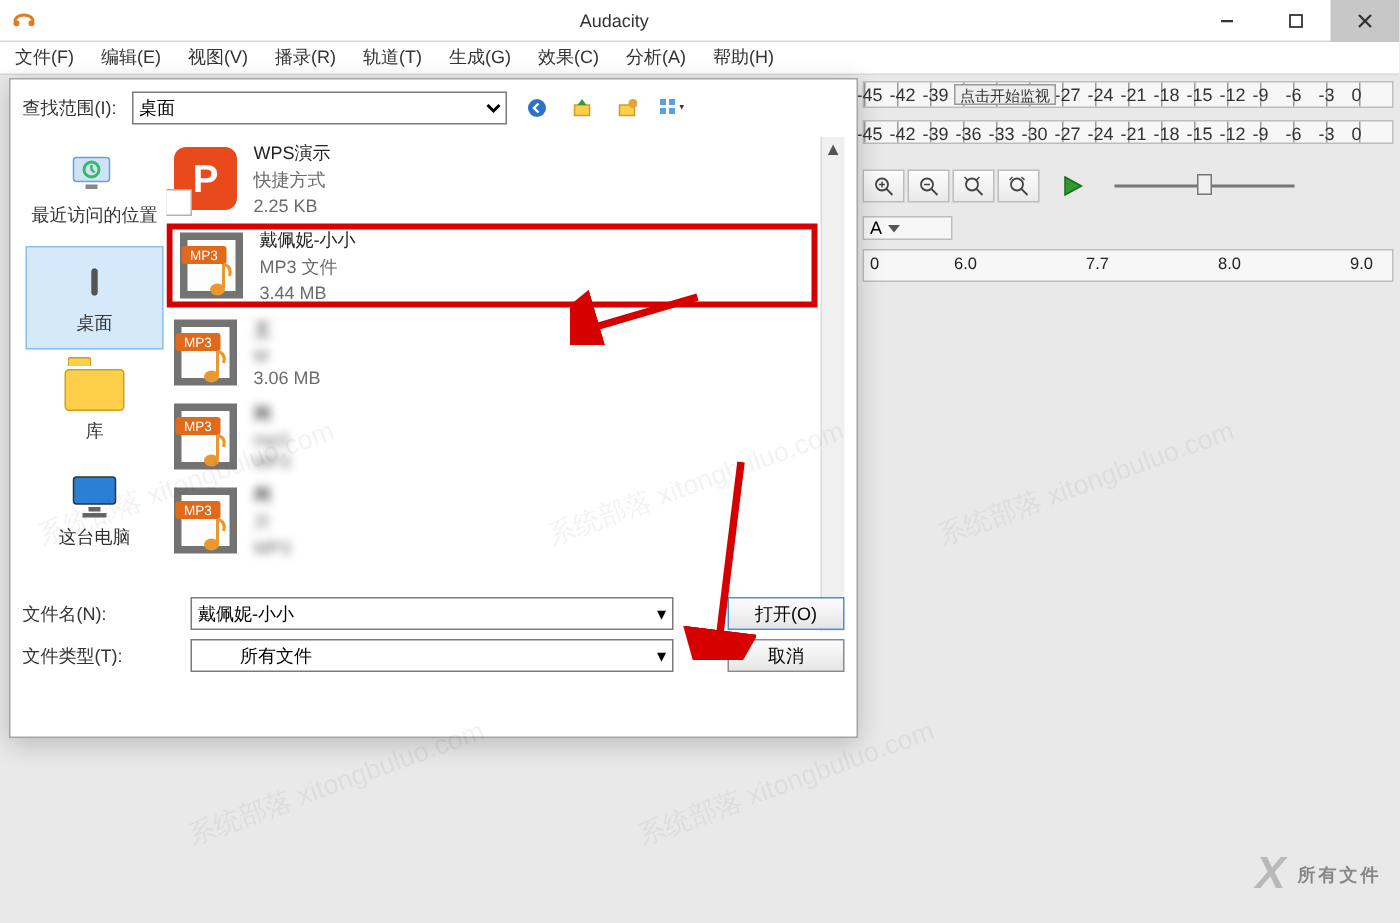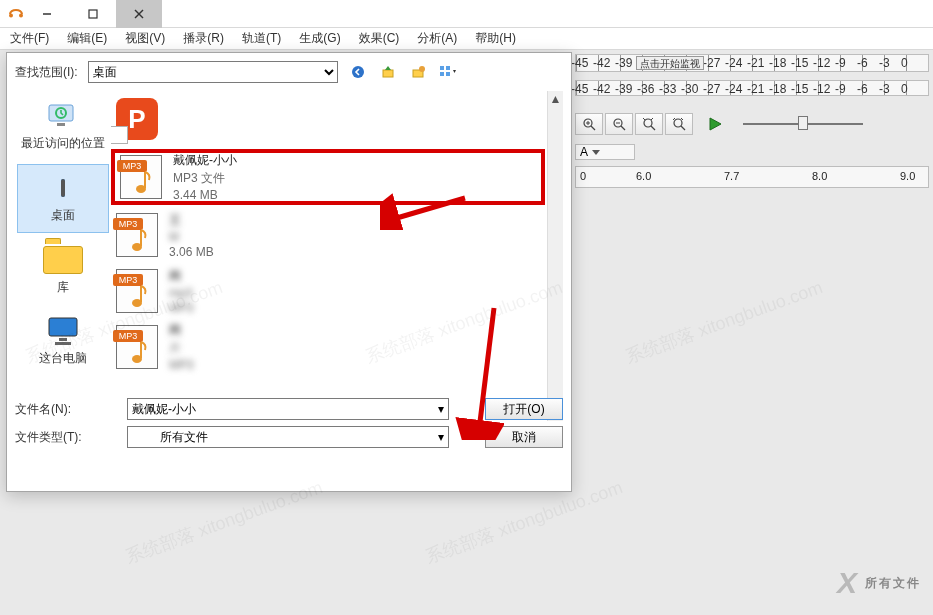--- a/index.html
+++ b/index.html
@@ -87,41 +87,42 @@
 
   .desktop-monitor { position:relative; }
   .desktop-monitor .screen{ width:44px; height:28px; background:#2b7fd4; border:2px solid #555; border-radius:2px;}
   .desktop-monitor .stand{ width:14px; height:6px; background:#777; margin:0 auto;}
   .desktop-monitor .base{ width:26px; height:4px; background:#777; margin:0 auto; border-radius:2px;}
 
   .folder-lib{ position:relative;}
   .folder-lib .fld{ width:40px; height:28px; background:#ffcf4b; border:1px solid #caa020; border-radius:3px;}
   .folder-lib .tab{ position:absolute; top:-5px; left:2px; width:16px; height:6px; background:#ffcf4b; border:1px solid #caa020; border-bottom:none; border-radius:2px 2px 0 0;}
 
-  .mp3-icon{ width:42px; height:44px; border:1px solid #737373; background:#fdfdfd; position:relative;}
+  .mp3-icon{ width:42px; height:44px; border:5px solid #737373; background:#fdfdfd; position:relative;}
   .mp3-icon .tag{ position:absolute; left:-4px; top:4px; width:30px; height:12px; background:#e06a1b; color:#fff; font-size:9px; text-align:center; line-height:12px; border-radius:2px;}
   .mp3-icon .note{ position:absolute; left:10px; top:14px; }
 
   .wps-icon{ width:42px; height:42px; background:#e84a1c; border-radius:8px; position:relative; display:flex; align-items:center; justify-content:center;}
   .wps-icon .p{ color:#fff; font-size:26px; font-weight:bold;}
   .wps-icon .corner{ position:absolute; left:-6px; bottom:-4px; width:18px; height:18px; background:#fff; border:1px solid #b0b0b0;}
 
   .watermark{ position:absolute; color:rgba(0,0,0,.05); font-size:18px; transform:rotate(-20deg); pointer-events:none; white-space:nowrap;}
 </style>
 </head>
 <body>
 
 <div class="titlebar">
   <span class="app-icon">
     <svg width="16" height="16" viewBox="0 0 16 16">
         <path d="M2 8 A6 4 0 0 1 14 8" fill="none" stroke="#e07b1f" stroke-width="2"></path>
         <circle cx="3" cy="9.5" r="2" fill="#e07b1f"></circle>
         <circle cx="13" cy="9.5" r="2" fill="#e07b1f"></circle>
       </svg>
   </span>
+  <span class="title">Audacity</span>
   <div class="win-btns">
     <div class="win-btn">
         <svg viewBox="0 0 10 10">
           <line x1="1" y1="5" x2="9" y2="5" stroke="#333" stroke-width="1.5"></line>
         </svg>
       </div>
     <div class="win-btn">
         <svg viewBox="0 0 10 10">
           <rect x="1" y="1" width="8" height="8" fill="none" stroke="#333" stroke-width="1.2"></rect>
         </svg>
@@ -391,20 +392,25 @@
 
           <div class="filelist">
 
             <div class="file">
               <span class="ficon">
                   <span class="wps-icon">
                     <span class="p">P</span>
                     <span class="corner"></span>
                   </span>
                 </span>
+              <span class="ftexts">
+                <span class="fname">WPS演示</span>
+                <span class="ftype">快捷方式</span>
+                <span class="fsize">2.25 KB</span>
+              </span>
             </div>
 
             <div class="file highlight">
               <span class="ficon">
                   <span class="mp3-icon">
                     <span class="tag">MP3</span>
                     <span class="note"><svg width="22" height="26" viewBox="0 0 22 26">
                         <path d="M14 2 L14 18" stroke="#e8982e" stroke-width="2"></path>
                         <ellipse cx="10" cy="19" rx="5" ry="4" fill="#e8982e"></ellipse>
                         <path d="M14 2 Q20 4 18 10" stroke="#e8982e" fill="none" stroke-width="2"></path>

